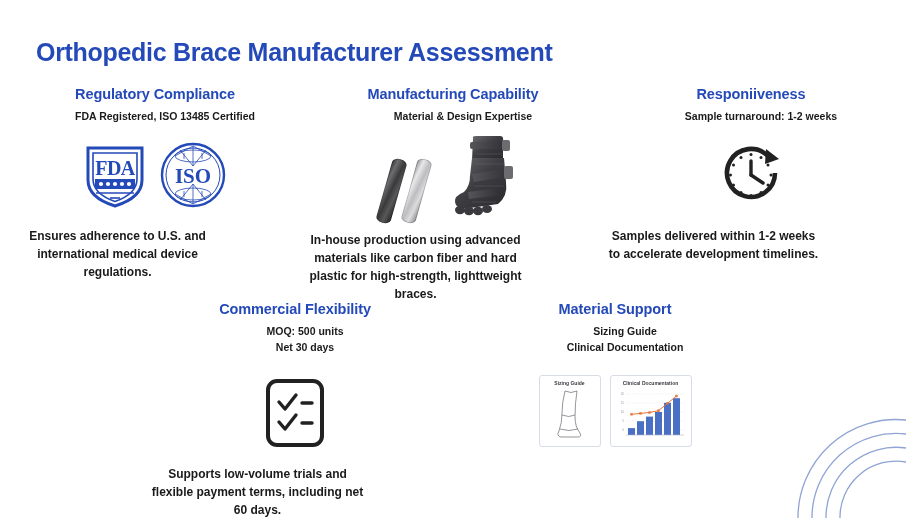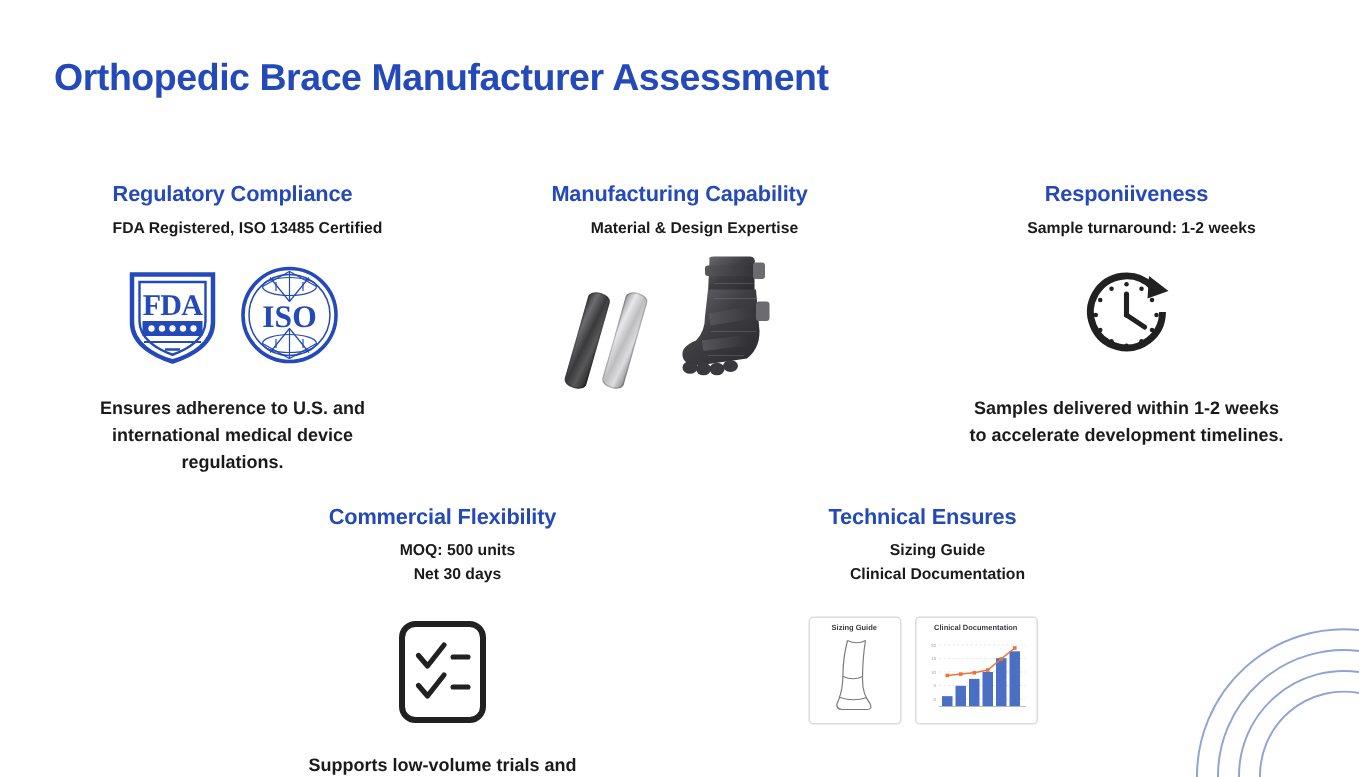--- a/index.html
+++ b/index.html
@@ -58,23 +58,21 @@
     left: 150px;
     top: 301px;
     width: 610px;
     justify-content: space-between;
   }
 
   .card {
     width: 290px;
     display: flex;
     flex-direction: column;
-    align-items: center;
     text-align: center;
-    margin-top: 36px;
   }
   .card-title {
     font-size: 14.5px;
     font-weight: bold;
     color: #2449b8;
     line-height: 1.2;
     margin: 0 0 6px 0;
     letter-spacing: -0.1px;
   }
   .card-subtitle {
@@ -256,20 +254,21 @@
               <path d="M20 58 L52 54 L53 61 L21 65 Z" fill="url(#strapGrad)"></path>
 
               <g stroke="#7a7a80" stroke-width="0.5" opacity="0.55">
                 <path d="M28 20 H54 M28 30 H57 M26 52 H56 M24 68 H48"></path>
               </g>
             </svg>
           </span>
         </div>
       </div>
 
+      <div class="card-desc">In-house production using advanced materials like carbon fiber and hard plastic for high-strength, lighttweight braces.</div>
     </div>
 
     <div class="card">
       <div class="card-title">Responiiveness</div>
       <div class="card-subtitle">Sample turnaround: 1-2 weeks</div>
 
       <div class="card-visual">
         <span>
           <svg width="66" height="66" viewBox="0 0 66 66">
             <path d="M50 14 A24 24 0 1 0 57 31" fill="none" stroke="#212121" stroke-width="4.6" stroke-linecap="butt"></path>
@@ -317,21 +316,21 @@
             <path d="M14 44 L20 51 L31 37" fill="none" stroke="#212121" stroke-width="3.4" stroke-linecap="round" stroke-linejoin="round"></path>
             <path d="M37 45 H47" stroke="#212121" stroke-width="3.4" stroke-linecap="round"></path>
           </svg>
         </span>
       </div>
 
       <div class="card-desc">Supports low-volume trials and flexible payment terms, including net 60 days.</div>
     </div>
 
     <div class="card">
-      <div class="card-title">Technical Ensures</div>
+      <div class="card-title">Material Support</div>
       <div class="card-subtitle">
         <span class="nowrap">Sizing Guide</span><br>
         <span class="nowrap">Clinical Documentation</span>
       </div>
 
       <div class="card-visual" style="margin-top:12px;">
         <div class="docs">
 
           <div class="doc-card doc-sizing">
             <div class="doc-label">Sizing Guide</div>

